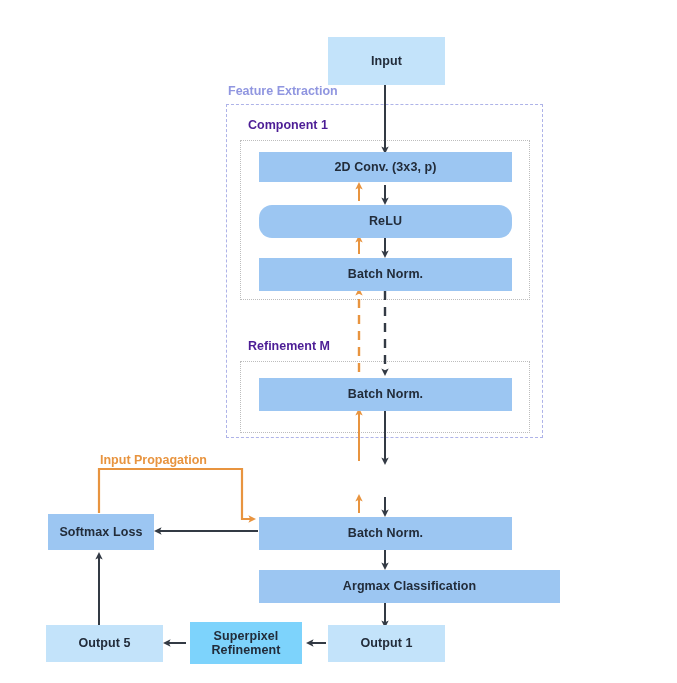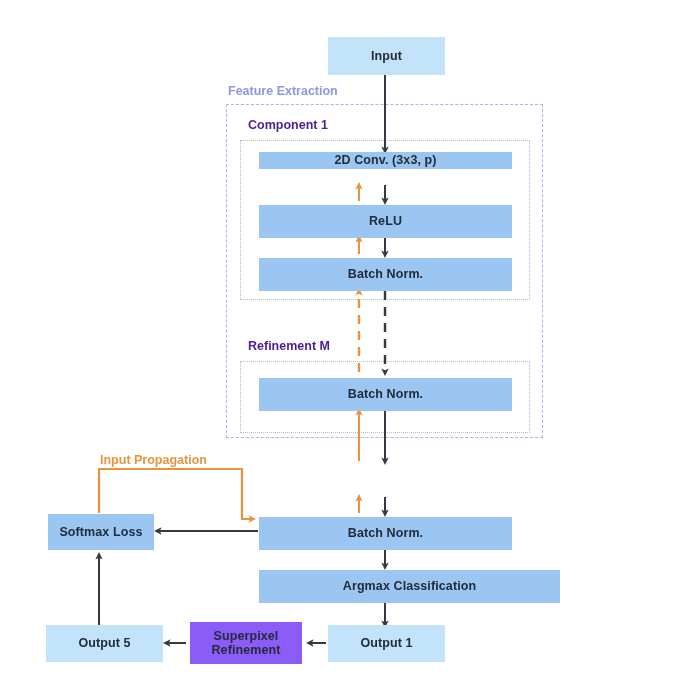--- a/index.html
+++ b/index.html
@@ -26,21 +26,21 @@
     justify-content: center;
     text-align: center;
     font-weight: bold;
     font-size: 12.5px;
     color: #222c3a;
     letter-spacing: .1px;
     line-height: 1.15;
   }
   .node.light { background: #c3e3fa; }
   .node.mid   { background: #9cc6f2; }
-  .node.deep  { background: #8b5cf6; }
+  .node.deep  { background: #7dd3fc; }
 
   .groupbox {
     position: absolute;
     box-sizing: border-box;
     background: transparent;
   }
   .groupbox.dashed {
     border: 1.6px dashed #aeb3e8;
   }
   .groupbox.dotted {
@@ -120,25 +120,25 @@
 
     <path d="M 99 513 L 99 469 L 242 469 L 242 519 L 252 519" fill="none" stroke="#e8943f" stroke-width="2.2" marker-end="url(#ah-orange)"></path>
 
     <line x1="326" y1="643" x2="310" y2="643" stroke="#333a44" stroke-width="2" marker-end="url(#ah-black)"></line>
 
     <line x1="186" y1="643" x2="167" y2="643" stroke="#333a44" stroke-width="2" marker-end="url(#ah-black)"></line>
 
     <line x1="99" y1="625" x2="99" y2="556" stroke="#333a44" stroke-width="2" marker-end="url(#ah-black)"></line>
   </svg>
 
-  <div class="node light" style="left:328px; top:37px; width:117px; height:38px;">Input</div>
+  <div class="node light" style="left:328px; top:37px; width:117px; height:48px;">Input</div>
 
-  <div class="node mid" style="left:259px; top:152px; width:253px; height:17px;">2D Conv.  (3x3, p)</div>
+  <div class="node mid" style="left:259px; top:152px; width:253px; height:30px;">2D Conv.  (3x3, p)</div>
 
-  <div class="node mid" style="left:259px; top:205px; width:253px; height:33px;">ReLU</div>
+  <div class="node mid" style="left:259px; top:205px; width:253px; height:33px;border-radius:13px;">ReLU</div>
 
   <div class="node mid" style="left:259px; top:258px; width:253px; height:33px;">Batch Norm.</div>
 
   <div class="node mid" style="left:259px; top:378px; width:253px; height:33px;">Batch Norm.</div>
 
 
   <div class="node mid" style="left:259px; top:517px; width:253px; height:33px;">Batch Norm.</div>
 
   <div class="node mid" style="left:259px; top:570px; width:301px; height:33px;">Argmax Classification</div>
 

